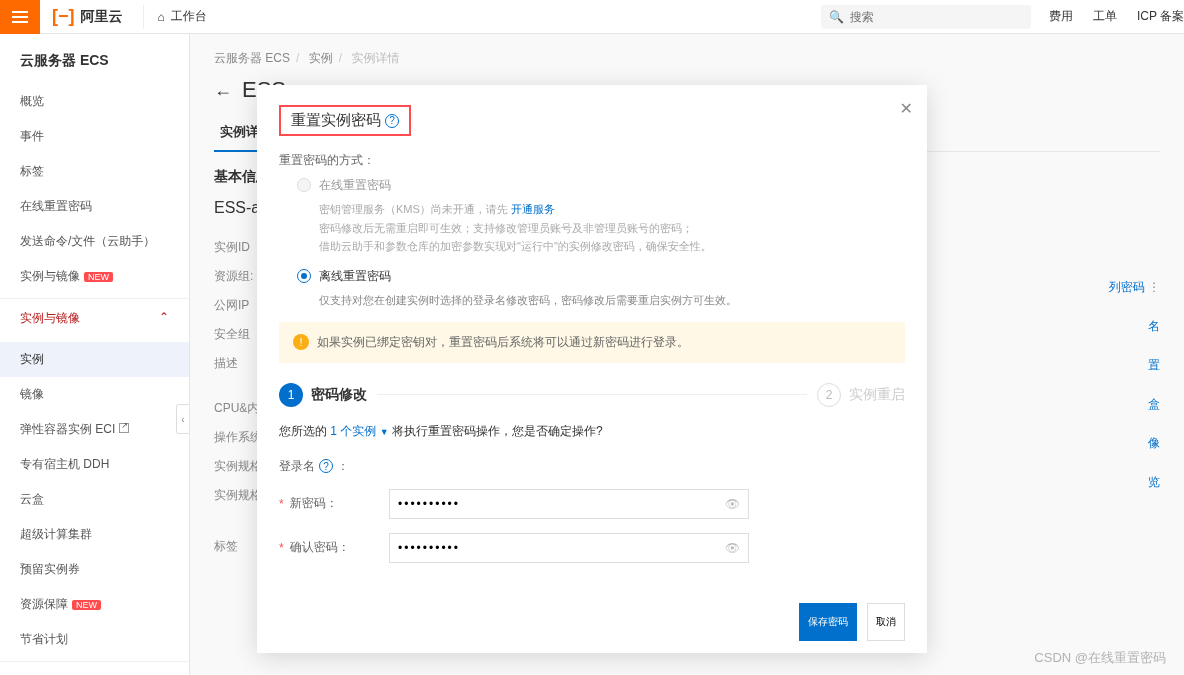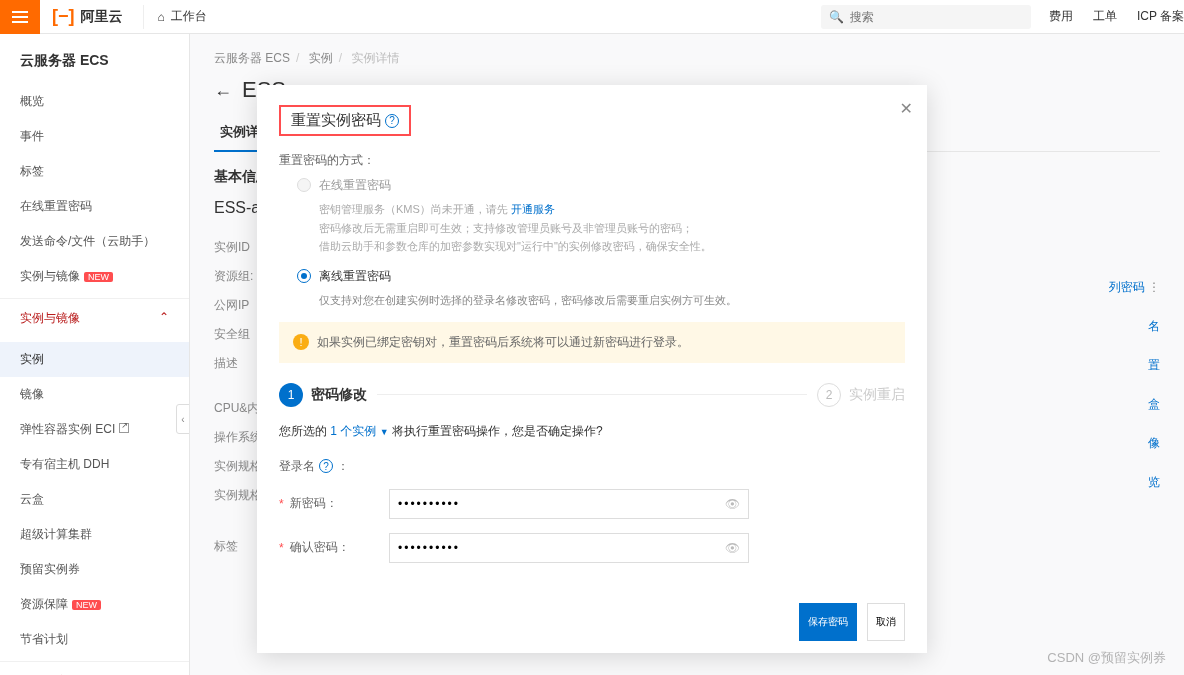--- a/index.html
+++ b/index.html
@@ -348,13 +348,13 @@
         </div>
       </div>
     </div>
     <div class="modal-footer">
       <button class="btn primary">保存密码</button>
       <button class="btn">取消</button>
     </div>
   </div>
 </div>
 
-<div class="watermark">CSDN @预留实例券</div>
+<div class="watermark">CSDN @在线重置密码</div>
 
 </body></html>

